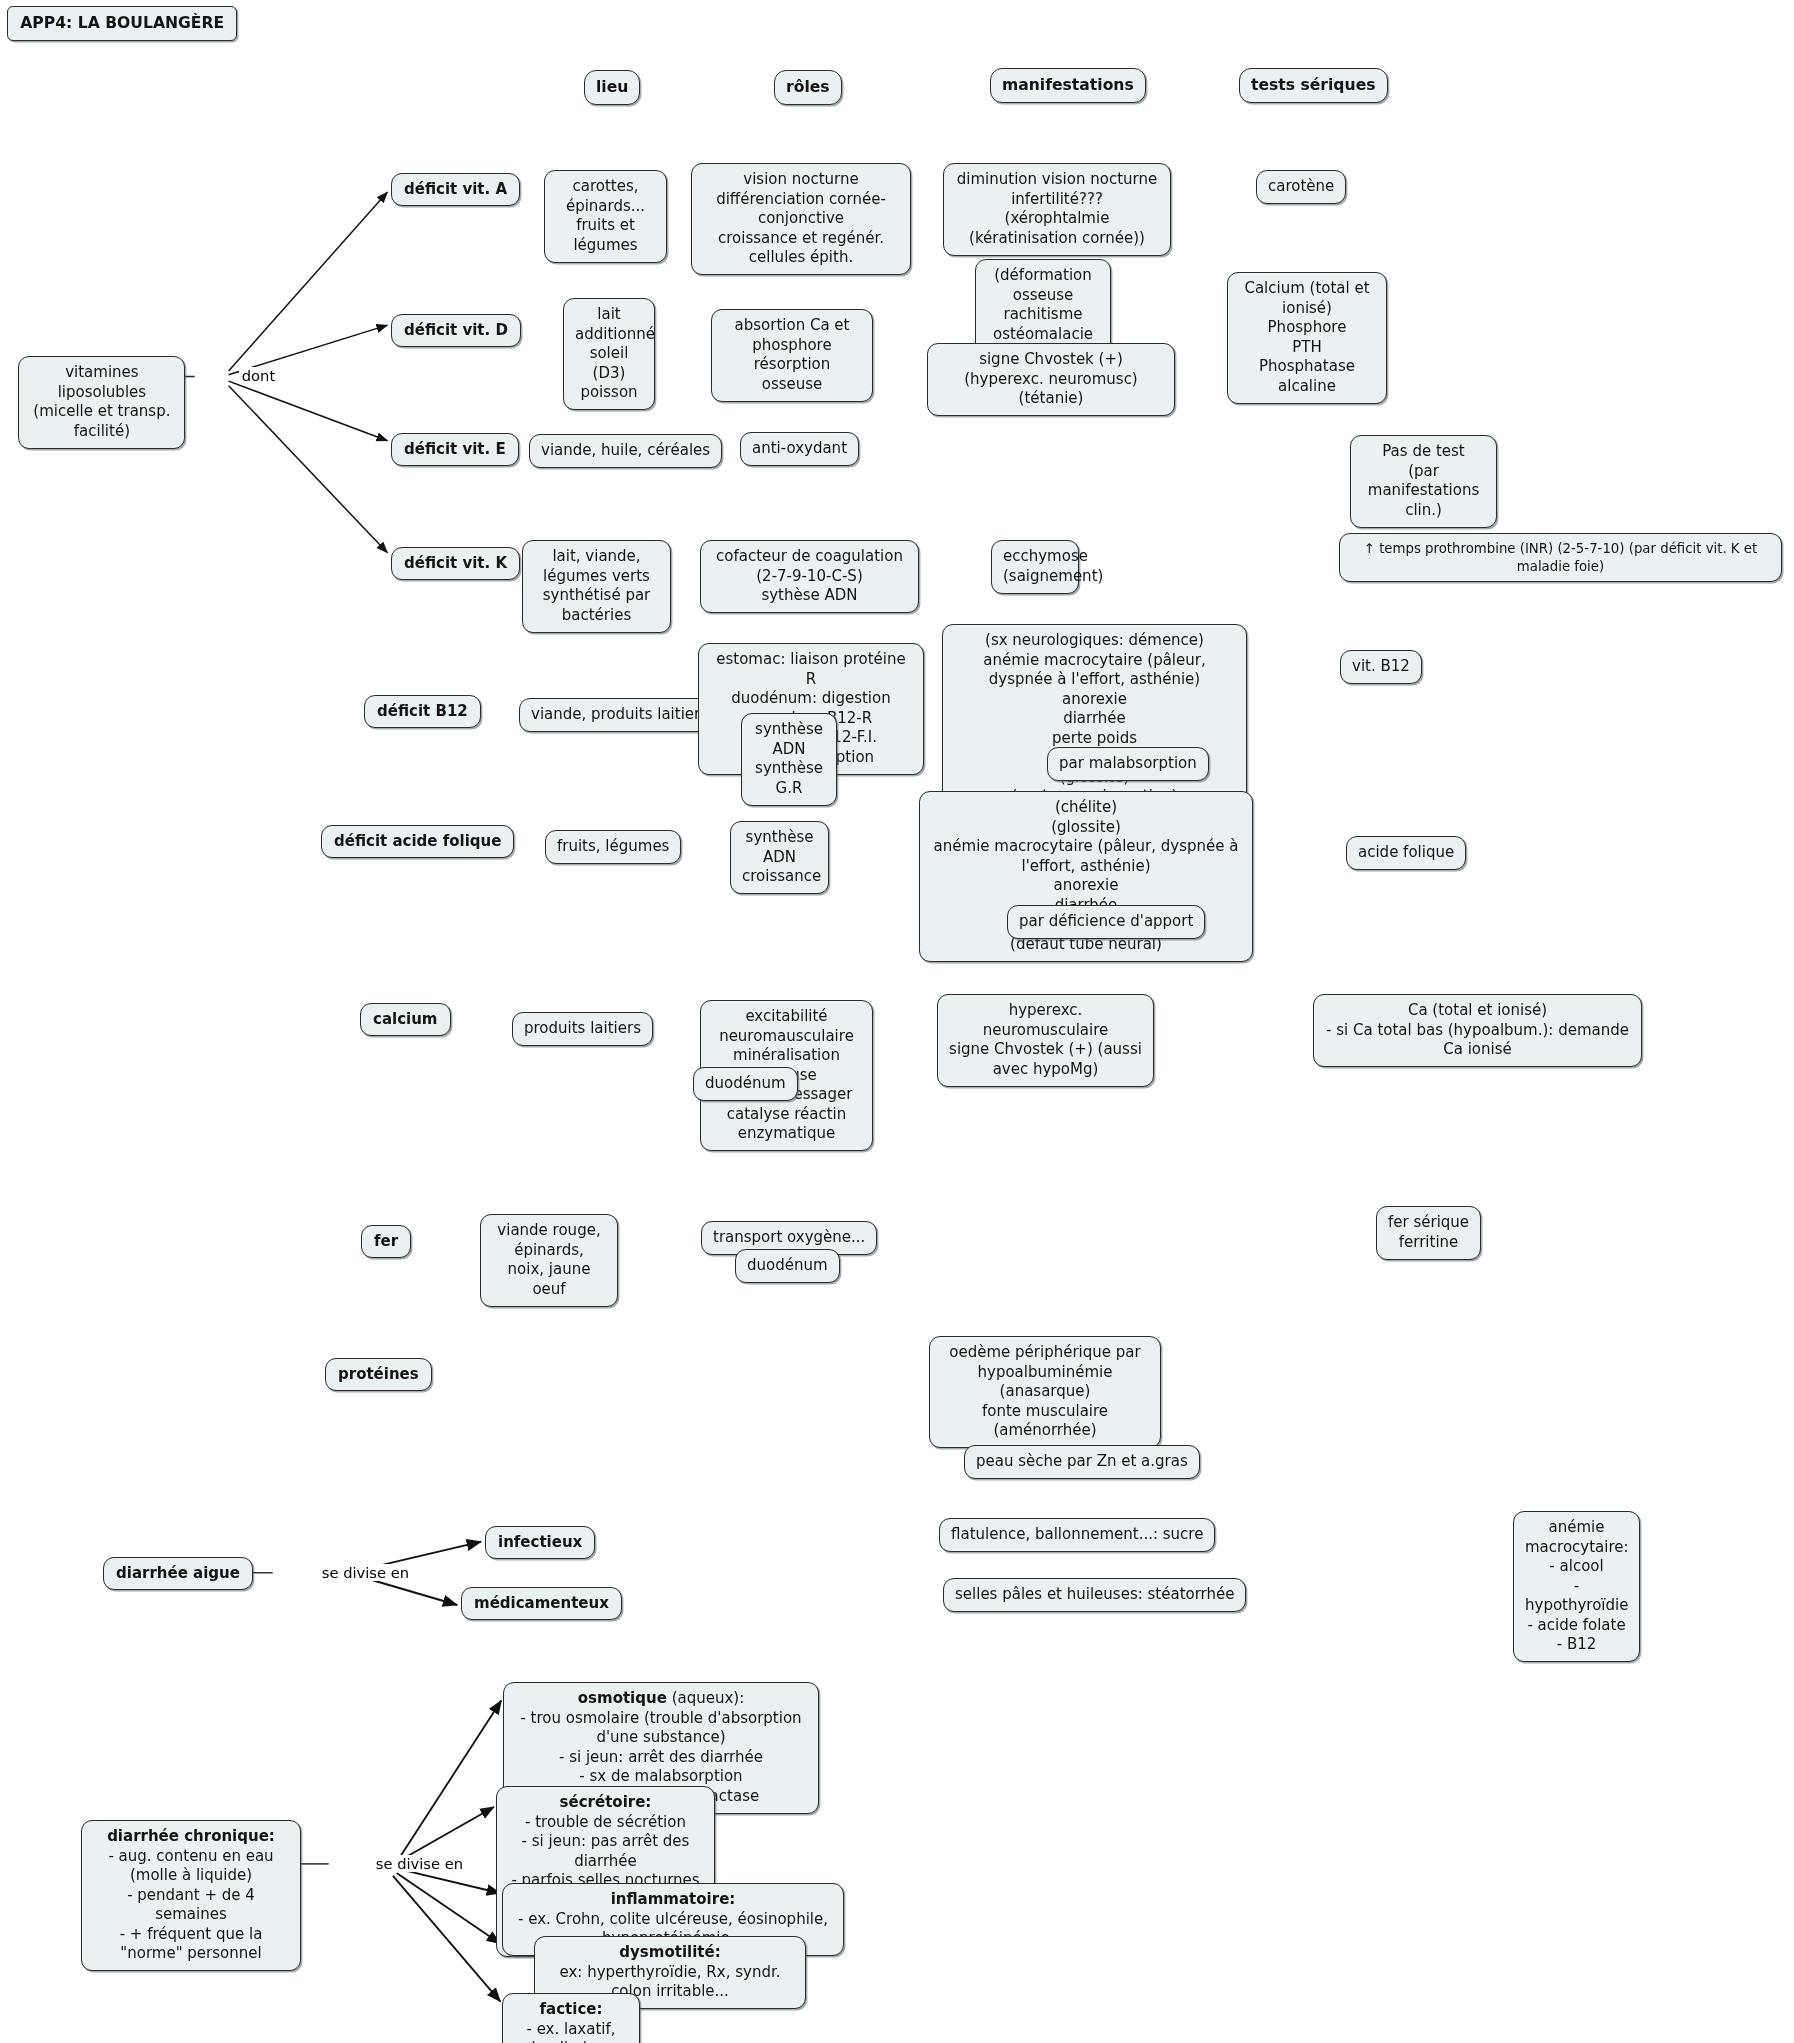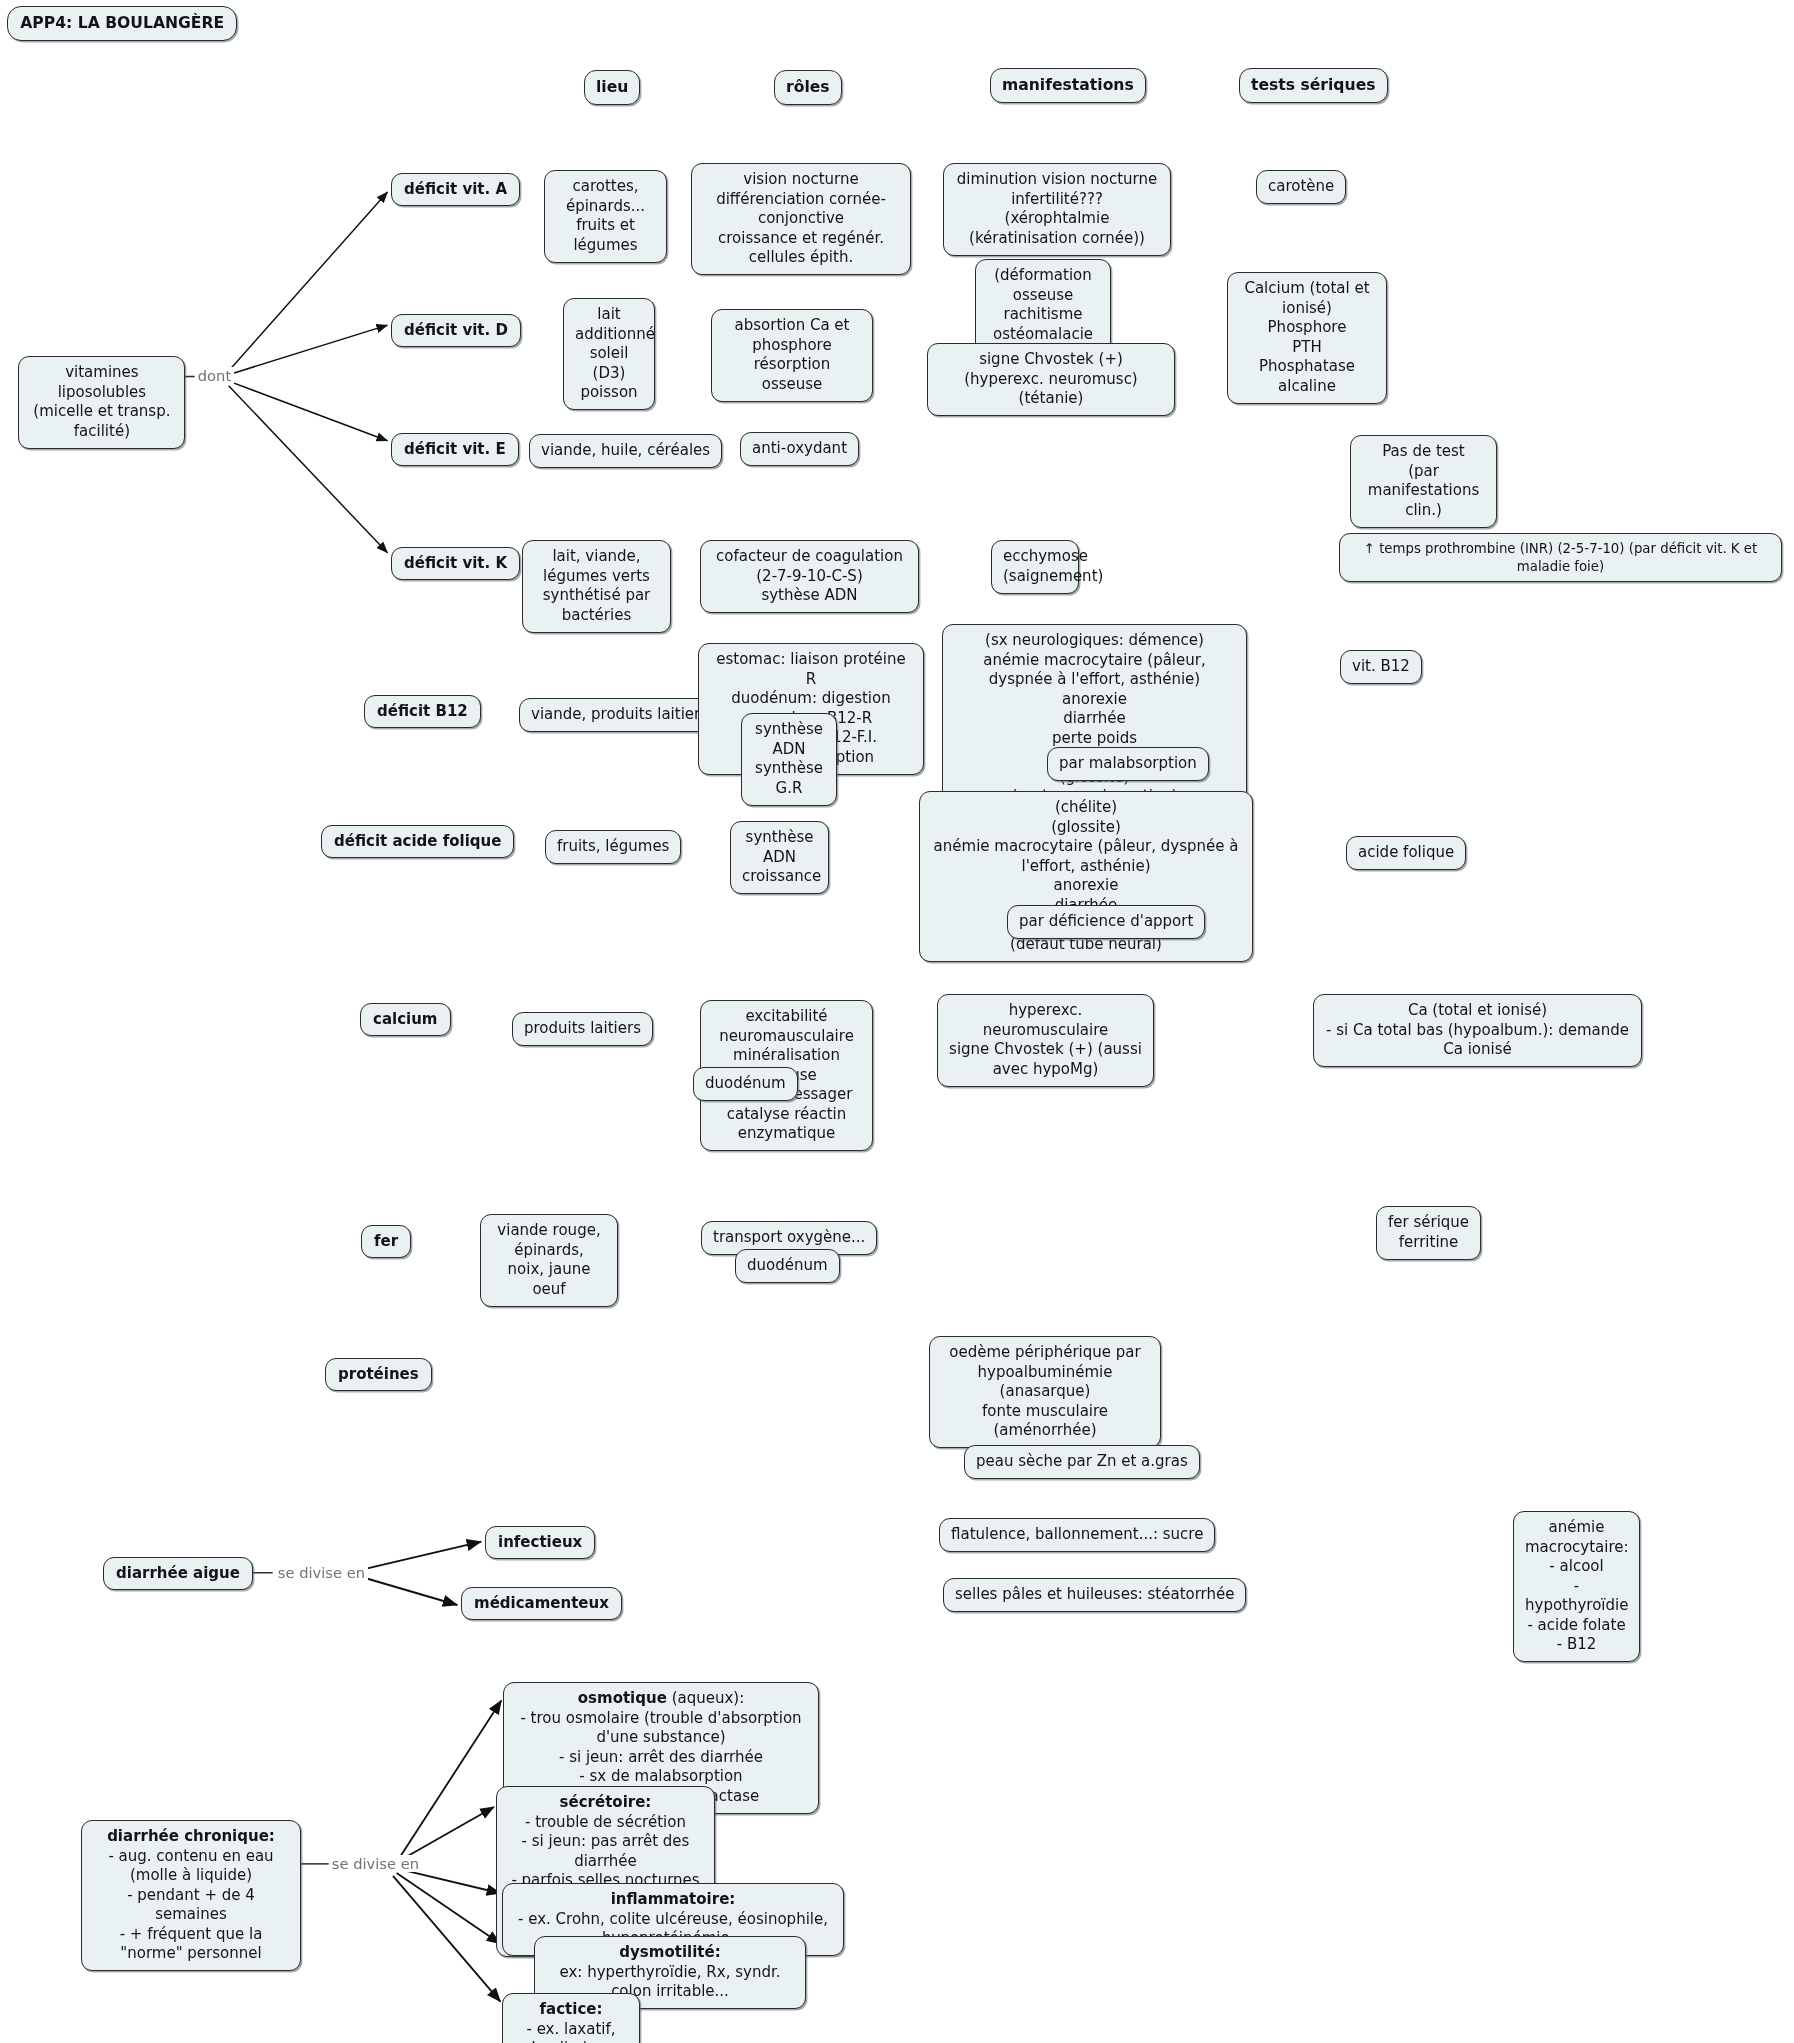--- a/index.html
+++ b/index.html
@@ -41,38 +41,39 @@
     color: #141414;
   }
   .node.bold {
     font-weight: bold;
     font-size: 15px;
     padding: 5.5px 12px;
   }
   .node.title {
     font-weight: bold;
     font-size: 15.6px;
-    border-radius: 14px;
+    border-radius: 6px;
     padding: 6.4px 12px;
   }
   .node.head {
     font-weight: bold;
     font-size: 15.6px;
     border-radius: 12px;
   }
   .node .lead {
     font-weight: bold;
   }
   .edge-label {
     position: absolute;
     font-size: 14.7px;
-    color: #737373;
+    color: #000000;
     background: #ffffff;
     padding: 0 2.8px;
     white-space: nowrap;
+    margin-left: 44px;
   }
 </style>
 </head>
 <body>
 
 <div id="canvas">
 
   <svg id="edges" viewBox="0 0 1954 2225">
     <defs>
       <marker id="arrow" markerWidth="9" markerHeight="9" refX="7.5" refY="3.2" orient="auto">

